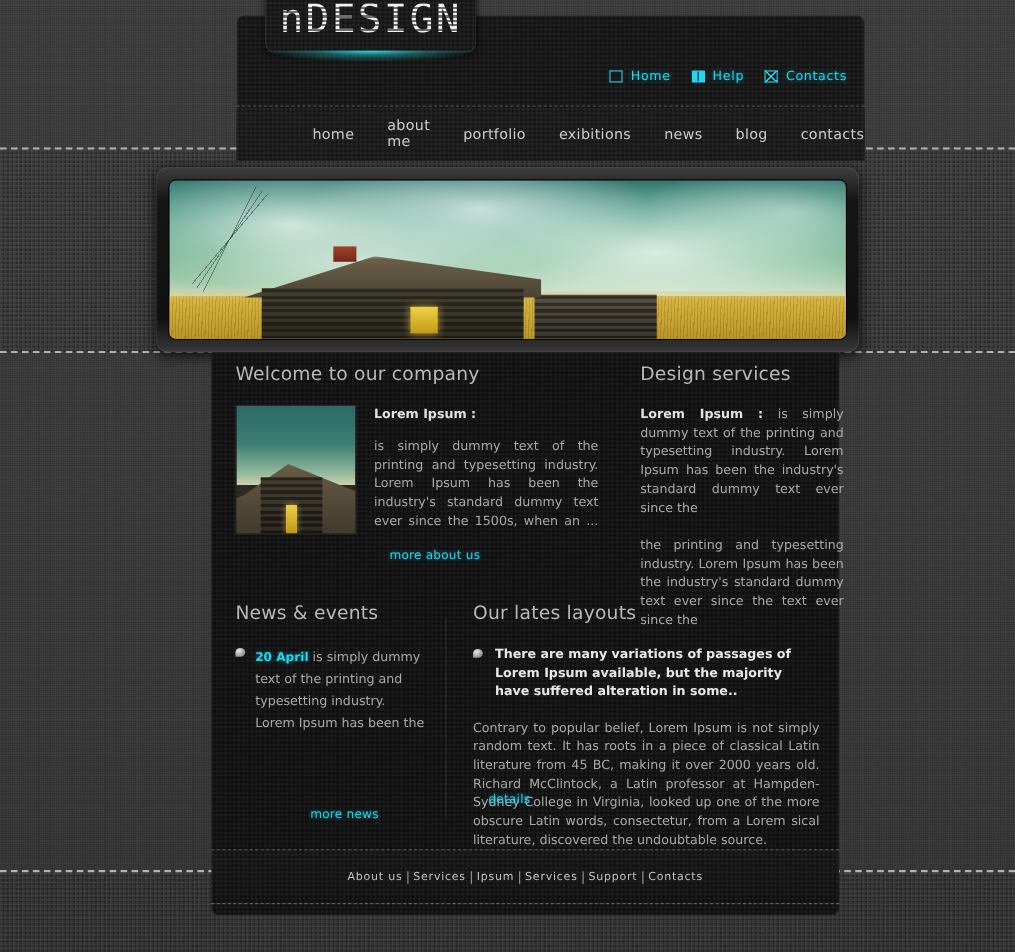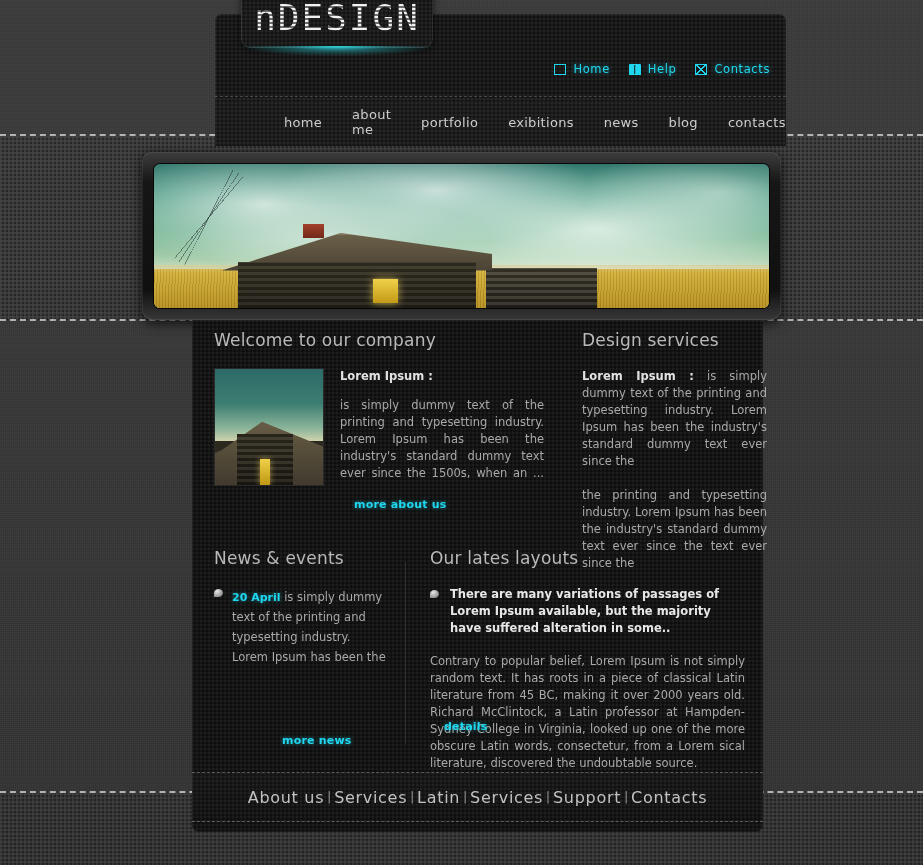--- a/index.html
+++ b/index.html
@@ -231,21 +231,21 @@
     position:absolute;left:42%;bottom:0;width:9%;height:22%;
     background:linear-gradient(#f0d14a,#c09713);box-shadow:0 0 6px rgba(240,210,90,.6);
   }
 
   .bodytxt{
     color:#a9a9a9;font-size:11.5px;line-height:17px;text-align:justify;
   }
   .lead{color:#e2e2e2;font-weight:bold;font-size:11.5px;display:block;margin-bottom:12px;}
   .lead-inline{color:#e2e2e2;font-weight:bold;}
   .link{
-    color:#1fd8ef;font-size:11px;font-weight:bold;text-decoration:none;letter-spacing:.2px;
+    color:#1fd8ef;font-size:11px;font-weight:normal;text-decoration:none;letter-spacing:.2px;
     text-shadow:0 0 4px rgba(31,216,239,.5);
     padding-left:14px;
   }
   .more-about{display:inline-block;margin-top:14px;}
 
   
   .row2{position:absolute;left:22px;top:228px;width:530px;height:208px;}
   .col-news{position:absolute;left:0;top:0;width:175px;}
   .col-layouts{position:absolute;left:216px;top:0;width:315px;}
   .vdiv{
@@ -269,21 +269,21 @@
   .lay-head .bullet{top:4px;}
 
   
   .footer{
     position:absolute;left:0;top:452px;width:571px;height:48px;
     border-top:1px dashed rgba(255,255,255,.28);
     border-bottom:1px dashed rgba(255,255,255,.28);
     display:flex;align-items:center;justify-content:center;
     background:linear-gradient(rgba(255,255,255,.02),rgba(255,255,255,0));
   }
-  .footer a{color:#c2c2c2;font-size:16px;text-decoration:none;letter-spacing:.7px;}
+  .footer a{color:#c2c2c2;font-size:10px;text-decoration:none;letter-spacing:.7px;}
   .footer span{color:#9a9a9a;font-size:11.5px;padding:0 3px;}
 </style>
 </head>
 <body>
 
 <div class="bg-base"></div>
 <div class="bg-stripes panel-tex band-a"></div>
 <div class="bg-stripes panel-tex band-b"></div>
 <div class="rule rule-1"></div>
 <div class="rule rule-2"></div>
@@ -398,21 +398,21 @@
         <div class="bodytxt">Contrary to popular belief, Lorem Ipsum is not simply random text. It has roots in a piece of classical Latin literature from 45 BC, making it over 2000 years old. Richard McClintock, a Latin professor at Hampden-Sydney College in Virginia, looked up one of the more obscure Latin words, consectetur, from a Lorem sical literature, discovered the undoubtable source.</div>
         <a href="#" class="link details">details</a>
       </div>
     </div>
 
     <div class="footer">
       <a href="#">About us</a>
       <span>|</span>
       <a href="#">Services</a>
       <span>|</span>
-      <a href="#">Latin</a>
+      <a href="#">Ipsum</a>
       <span>|</span>
       <a href="#">Services</a>
       <span>|</span>
       <a href="#">Support</a>
       <span>|</span>
       <a href="#">Contacts</a>
     </div>
 
   </div>
 </div>

